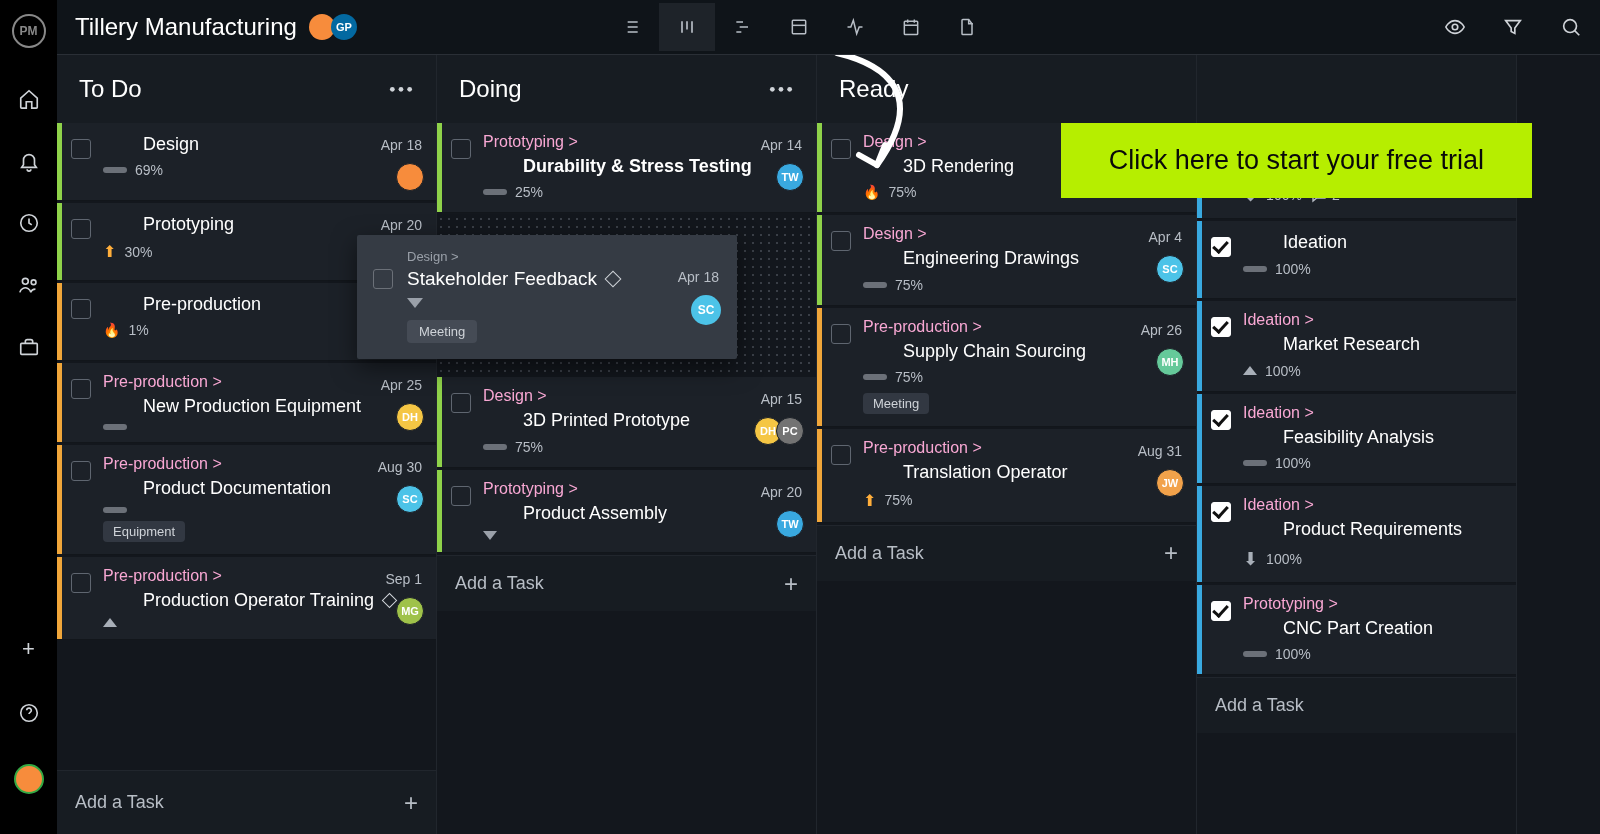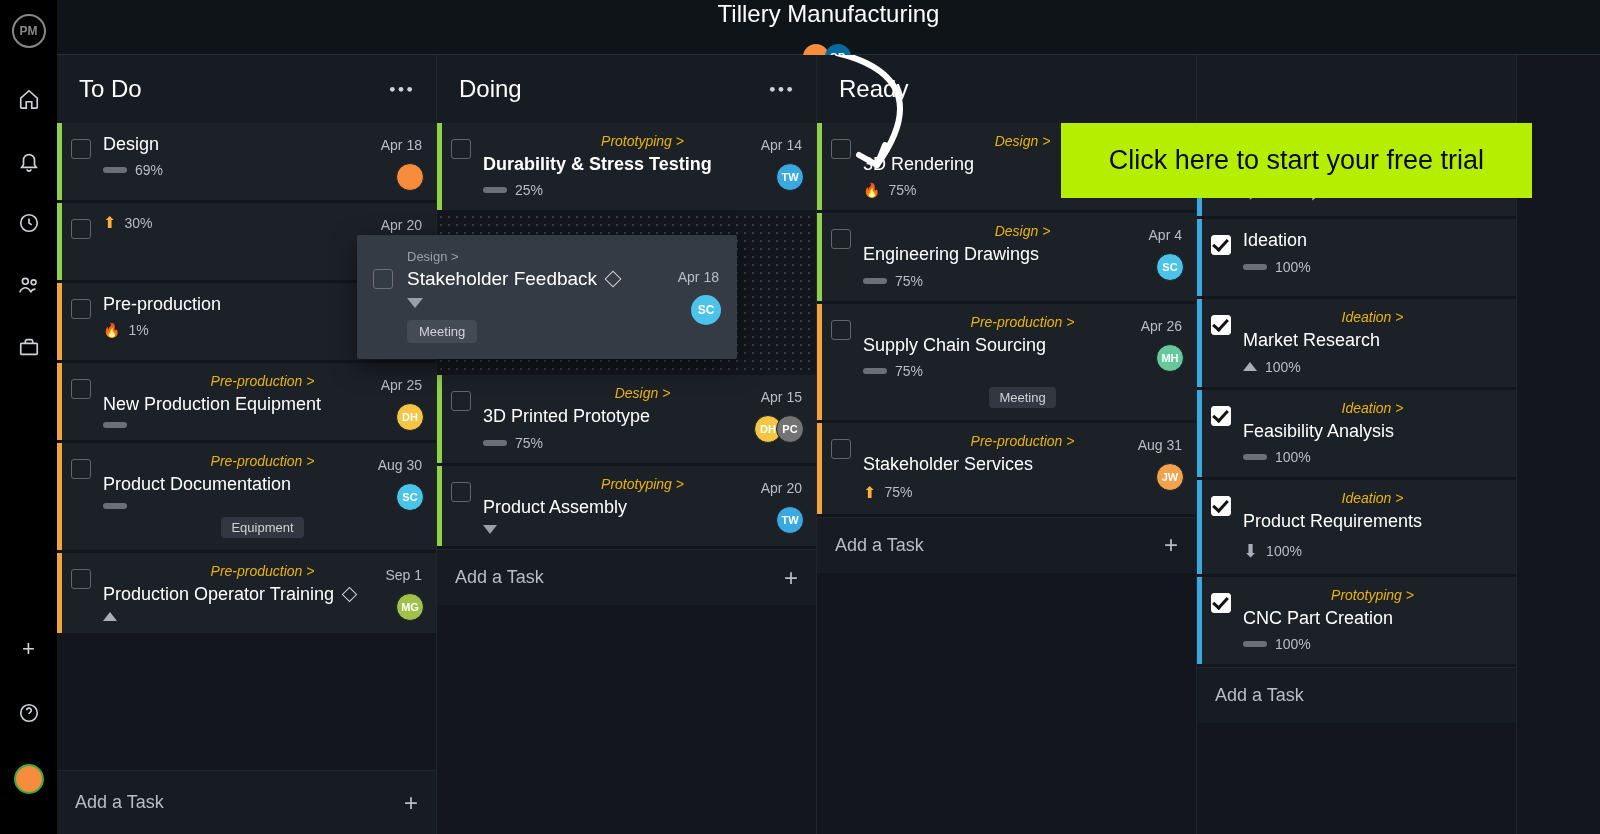--- a/index.html
+++ b/index.html
@@ -9,44 +9,44 @@
 
 .app { display: flex; height: 834px; }
 .leftnav { width: 57px; background: #000000; display: flex; flex-direction: column; align-items: center; padding-top: 14px; gap: 40px; }
 .leftnav .logo { width: 34px; height: 34px; border: 2px solid #888; border-radius: 50%; display: flex; align-items: center; justify-content: center; font-size: 12px; font-weight: 700; color: #888; }
 .leftnav .nav-icon { width: 22px; height: 22px; color: #cfd3d8; cursor: pointer; }
 .leftnav .spacer { flex: 1; }
 .leftnav .plus { font-size: 22px; color: #cfd3d8; cursor: pointer; }
 .leftnav .avatar-me { width: 30px; height: 30px; border-radius: 50%; background: #f78c3c; border: 2px solid #3a4; margin-bottom: 40px; }
 
 .main { flex: 1; display: flex; flex-direction: column; min-width: 0; }
-.topbar { height: 55px; border-bottom: 1px solid #2a2f36; display: flex; align-items: center; padding: 0 18px; gap: 16px; flex-direction: column; }
+.topbar { height: 55px; border-bottom: 1px solid #2a2f36; display: flex; align-items: center; padding: 8px 18px; gap: 16px; }
 .topbar .title { font-size: 24px; font-weight: 400; color: #fff; }
 .topbar .team-badges { display: flex; }
 .topbar .team-badges .b { width: 26px; height: 26px; border-radius: 50%; margin-left: -4px; font-size: 11px; font-weight: 700; display: flex; align-items: center; justify-content: center; color: #fff; }
 .topbar .viewbar { display: flex; margin-left: 230px; }
 .topbar .viewbar .vbtn { width: 56px; height: 48px; display: flex; align-items: center; justify-content: center; color: #b8bec6; cursor: pointer; }
 .topbar .viewbar .vbtn.active { background: #1e2329; }
 .topbar .rightctl { margin-left: auto; display: flex; gap: 36px; align-items: center; }
 .topbar .rightctl .ic { width: 22px; height: 22px; color: #cfd3d8; cursor: pointer; }
 
 .board { flex: 1; display: flex; position: relative; overflow: hidden; background: #13171d; }
-.col { width: 380px; min-width: 380px; display: flex; flex-direction: column; border-right: 1px solid #21262d; text-align: center; }
+.col { width: 380px; min-width: 380px; display: flex; flex-direction: column; border-right: 1px solid #21262d; }
 .col:last-child .add-task-row { border-right: none; }
 .col-header { height: 68px; display: flex; align-items: center; padding: 0 22px; font-size: 24px; color: #fff; background: #171c22; }
 .col-header .more { margin-left: auto; width: 26px; color: #cfd3d8; cursor: pointer; }
 .cards { flex: 1; overflow: hidden; display: flex; flex-direction: column; gap: 2px; }
 
 .card { background: #1c2128; position: relative; padding: 10px 14px 12px 46px; border-bottom: 1px solid #12161b; min-height: 78px; }
 .card .stripe { position: absolute; left: 0; top: 0; bottom: 0; width: 5px; }
 .card .chk { position: absolute; left: 14px; top: 16px; width: 20px; height: 20px; border: 1.5px solid #5f6670; border-radius: 3px; background: #1c2128; cursor: pointer; }
 .card.done .chk { background: #fff; border-color: #fff; }
 .card.done .chk::after { content: ""; position: absolute; left: 4px; top: 0px; width: 6px; height: 12px; border: solid #111; border-width: 0 3px 3px 0; transform: rotate(42deg); }
-.card .crumb { font-size: 14px; color: #eab308; margin-bottom: 4px; font-style: italic; }
-.card .title { font-size: 18px; color: #fff; line-height: 1.3; margin-bottom: 6px; display: flex; align-items: center; gap: 6px; }
+.card .crumb { font-size: 16px; color: #f9a8d4; margin-bottom: 4px; }
+.card .title { font-size: 18px; color: #fff; line-height: 1.3; margin-bottom: 6px; display: flex; align-items: center; gap: 6px; margin-left: 40px; }
 .card .meta { display: flex; align-items: center; gap: 8px; font-size: 14px; color: #b8bec6; }
 .card .bar { width: 24px; height: 6px; border-radius: 3px; background: #6b7078; }
 .card .fire { color: #ff6a3c; }
 .card .date { position: absolute; right: 14px; top: 14px; font-size: 14px; color: #b8bec6; }
 .card .avatars { position: absolute; right: 12px; top: 40px; display: flex; }
 .card .av { width: 28px; height: 28px; border-radius: 50%; font-size: 11px; font-weight: 700; display: flex; align-items: center; justify-content: center; color: #fff; margin-left: -6px; border: 1.5px solid #1c2128; }
 .card .tag { display: inline-block; background: #323842; color: #cfd3d8; font-size: 13px; padding: 3px 10px; border-radius: 4px; margin-top: 8px; }
 .card .diamond { display: inline-block; width: 11px; height: 11px; border: 1.5px solid #cfd3d8; transform: rotate(45deg); margin-left: 4px; }
 .card .comments { display: inline-flex; align-items: center; gap: 4px; }
 
@@ -219,20 +219,21 @@
                 <span>69%</span>
               </div>
             <div class="date">Apr 18</div>
             <div class="avatars">
                 <div class="av" style="background:#f78c3c"></div>
               </div>
           </div>
           <div class="card">
               <div class="stripe" style="background:#8fd24a"></div>
               <div class="chk"></div>
+            <div class="title">Prototyping</div>
             <div class="meta">
                 <span class="arrow-up">⬆</span>
                 <span>30%</span>
               </div>
             <div class="date">Apr 20</div>
           </div>
           <div class="card">
               <div class="stripe" style="background:#f0a63a"></div>
               <div class="chk"></div>
             <div class="title">Pre-production</div>
@@ -394,21 +395,21 @@
             <div class="date">Apr 26</div>
             <div class="avatars">
                 <div class="av" style="background:#65c99a">MH</div>
               </div>
             <div class="tag">Meeting</div>
           </div>
           <div class="card">
               <div class="stripe" style="background:#f0a63a"></div>
               <div class="chk"></div>
             <div class="crumb">Pre-production &gt;</div>
-            <div class="title">Stakeholder Services</div>
+            <div class="title">Translation Operator</div>
             <div class="meta">
                 <span class="arrow-up">⬆</span>
                 <span>75%</span>
               </div>
             <div class="date">Aug 31</div>
             <div class="avatars">
                 <div class="av" style="background:#f2a24a">JW</div>
               </div>
           </div>
           <div class="add-task-row">

